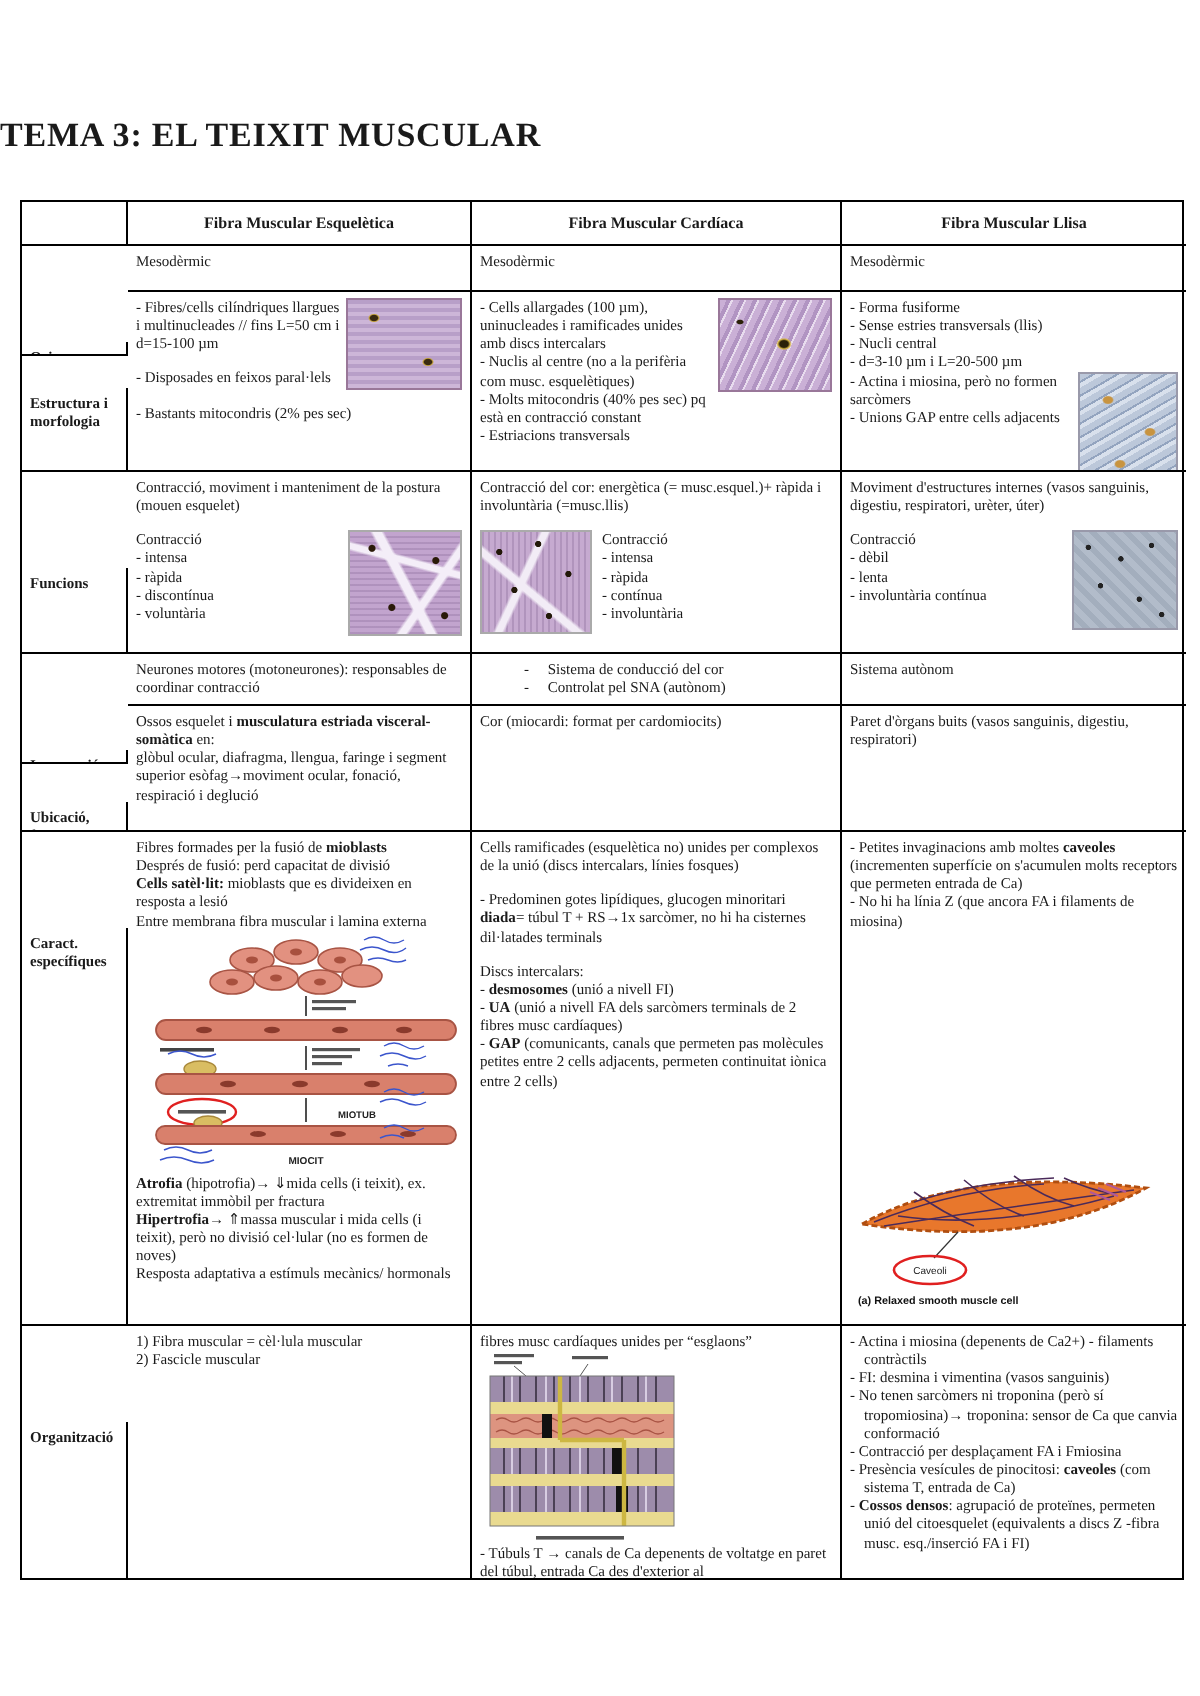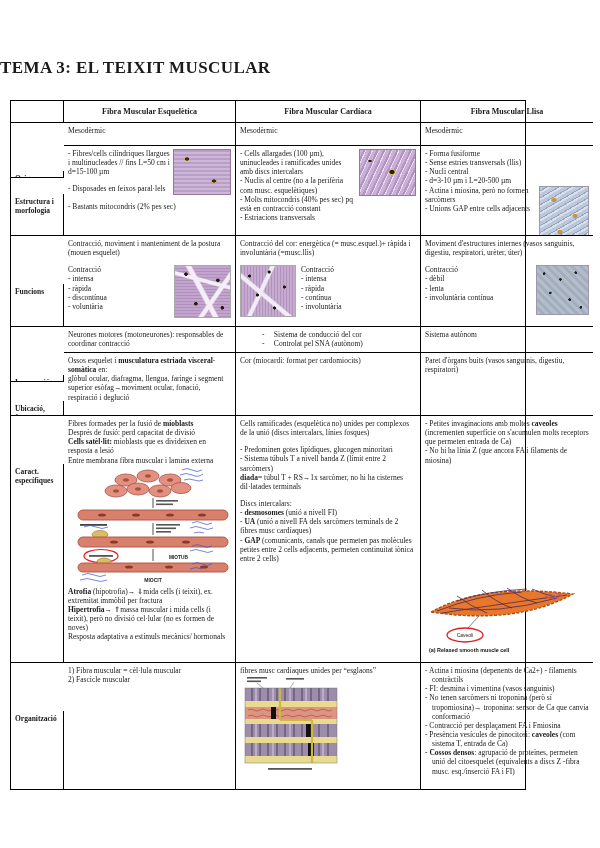--- a/index.html
+++ b/index.html
@@ -2,21 +2,21 @@
 <html><head>
 <meta charset="utf-8">
 <style>
   * { box-sizing: border-box; margin: 0; padding: 0; }
   html,body { background:#fff; }
   body { width:600px; height:848px; font-family:"Liberation Serif", serif; color:#1a1a1a; position:relative; overflow:hidden; }
 
   .title { position:absolute; top:58px; left:0; width:100%; text-align:left;
            font-size:17px; font-weight:bold; letter-spacing:.4px; }
 
-  .tbl { position:absolute; left:10px; top:100px; width:516px;
+  .tbl { position:absolute; left:10px; top:100px; width:582px;
          display:grid; grid-template-columns:53px 172px 185px 172px;
          grid-template-rows:22px 23px 90px 91px 26px 63px 247px 126px;
          border:1.6px solid #000; }
   .cell { border-right:1px solid #000; border-bottom:1px solid #000;
           padding:3px 4px; font-size:7.5px; line-height:1.22; overflow:hidden; position:relative; }
   .lastcol { border-right:none; }
   .lastrow { border-bottom:none; }
   .hcell { display:flex; align-items:center; justify-content:center; text-align:center;
            font-weight:bold; font-size:8px; padding:2px; }
   .rlabel { font-weight:bold; overflow-wrap:anywhere; line-height:1.25;margin-top:48px; }
@@ -276,21 +276,20 @@
       <div>
           <div><b>Atrofia</b> (hipotrofia)→ ⇓mida cells (i teixit), ex. extremitat immòbil per fractura</div>
           <div><b>Hipertrofia</b>→ ⇑massa muscular i mida cells (i teixit), però no divisió cel·lular (no es formen de noves)</div>
           <div>Resposta adaptativa a estímuls mecànics/ hormonals</div>
         </div>
     </div>
     <div class="cell">
         <div>Cells ramificades (esquelètica no) unides per complexos de la unió (discs intercalars, línies fosques)</div>
         <div class="sp"></div>
         <div>- Predominen gotes lipídiques, glucogen minoritari</div>
-        <div>- Sistema túbuls T a nivell banda Z (límit entre 2 sarcòmers)</div>
         <div><b>diada</b>= túbul T + RS→1x sarcòmer, no hi ha cisternes dil·latades terminals</div>
         <div class="sp"></div>
         <div>Discs intercalars:</div>
         <div>- <b>desmosomes</b> (unió a nivell FI)</div>
         <div>- <b>UA</b> (unió a nivell FA dels sarcòmers terminals de 2 fibres musc cardíaques)</div>
         <div>- <b>GAP</b> (comunicants, canals que permeten pas molècules petites entre 2 cells adjacents, permeten continuitat iònica entre 2 cells)</div>
       </div>
     <div class="cell lastcol">
       <div>
           <div>- Petites invaginacions amb moltes <b>caveoles</b> (incrementen superfície on s'acumulen molts receptors que permeten entrada de Ca)</div>
@@ -345,20 +344,23 @@
                  M4,40 q3,-2 6,0 t6,0 t6,0 t6,0 t6,0 t6,0 t6,0 t6,0 t6,0 t6,0 t6,0 t6,0 t6,0 t6,0" stroke="#a85444" stroke-width="0.7" fill="none"></path>
         <g fill="#111">
           <rect x="27" y="31" width="5" height="12"></rect>
             <rect x="62" y="48" width="5" height="13"></rect>
             <rect x="64" y="67" width="6" height="13"></rect>
         </g>
         <path d="M36,12 V44 M36,44 H68 M68,44 V87" stroke="#cdb742" stroke-width="2.2" fill="none"></path>
         <rect x="1" y="12" width="92" height="75" fill="none" stroke="#777" stroke-width="0.5"></rect>
         <rect x="24" y="92" width="44" height="1.8" fill="#555"></rect>
       </svg>
+      <div>
+          <div>- Túbuls T → canals de Ca depenents de voltatge en paret del túbul, entrada Ca des d'exterior al</div>
+        </div>
     </div>
     <div class="cell lastcol lastrow hang">
         <div>- Actina i miosina (depenents de Ca2+) - filaments contràctils</div>
         <div>- FI: desmina i vimentina (vasos sanguinis)</div>
         <div>- No tenen sarcòmers ni troponina (però sí tropomiosina)→ troponina: sensor de Ca que canvia conformació</div>
         <div>- Contracció per desplaçament FA i Fmiosina</div>
         <div>- Presència vesícules de pinocitosi: <b>caveoles</b> (com sistema T, entrada de Ca)</div>
         <div>- <b>Cossos densos</b>: agrupació de proteïnes, permeten unió del citoesquelet (equivalents a discs Z -fibra musc. esq./inserció FA i FI)</div>
       </div>
 

